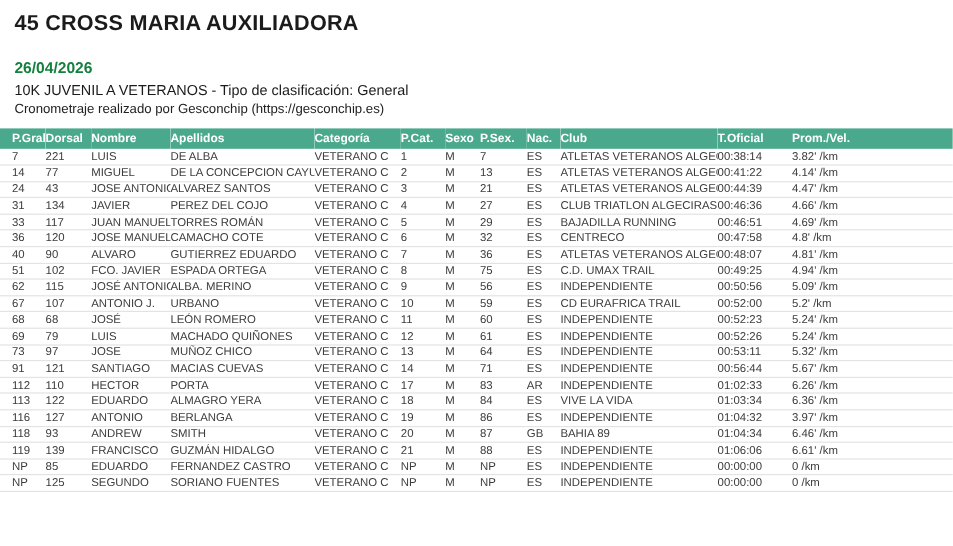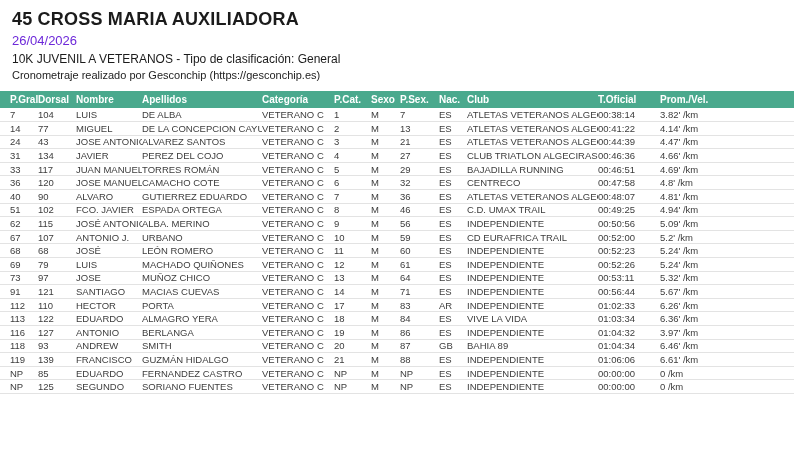--- a/index.html
+++ b/index.html
@@ -10,21 +10,21 @@
     overflow: hidden;
     color: #212121;
   }
   .page-header { padding: 9px 0 0 12px; }
   .page-title {
     font-size: 18px;
     font-weight: bold;
     color: #1b1b1b;
     letter-spacing: 0.2px;
   }
-  .event-date { font-size: 13px; margin-top: 3px; color: #6d28d9; }
+  .event-date { font-size: 13px; margin-top: 19px; color: #15803d; font-weight: bold; }
   .race-subtitle { font-size: 12px; margin-top: 4px; color: #1b1b1b; }
   .timing-credit { font-size: 11px; margin-top: 3px; color: #222222; }
   table.results {
     width: 794px;
     border-collapse: collapse;
     table-layout: fixed;
     margin-top: 10px;
   }
   table.results thead th {
     background: var(--header-bg, #4aa98d);
@@ -91,21 +91,21 @@
         <th>P.Sex.</th>
         <th>Nac.</th>
         <th>Club</th>
         <th>T.Oficial</th>
         <th>Prom./Vel.</th>
       </tr>
     </thead>
     <tbody>
         <tr>
           <td>7</td>
-          <td>104</td>
+          <td>221</td>
           <td>LUIS</td>
           <td>DE ALBA</td>
           <td>VETERANO C</td>
           <td>1</td>
           <td>M</td>
           <td>7</td>
           <td>ES</td>
           <td>ATLETAS VETERANOS ALGECIRAS</td>
           <td>00:38:14</td>
           <td>3.82'  /km</td>
@@ -195,21 +195,21 @@
           <td>4.81'  /km</td>
         </tr>
         <tr>
           <td>51</td>
           <td>102</td>
           <td>FCO. JAVIER</td>
           <td>ESPADA ORTEGA</td>
           <td>VETERANO C</td>
           <td>8</td>
           <td>M</td>
-          <td>46</td>
+          <td>75</td>
           <td>ES</td>
           <td>C.D. UMAX TRAIL</td>
           <td>00:49:25</td>
           <td>4.94'  /km</td>
         </tr>
         <tr>
           <td>62</td>
           <td>115</td>
           <td>JOSÉ ANTONIO</td>
           <td>ALBA. MERINO</td>

